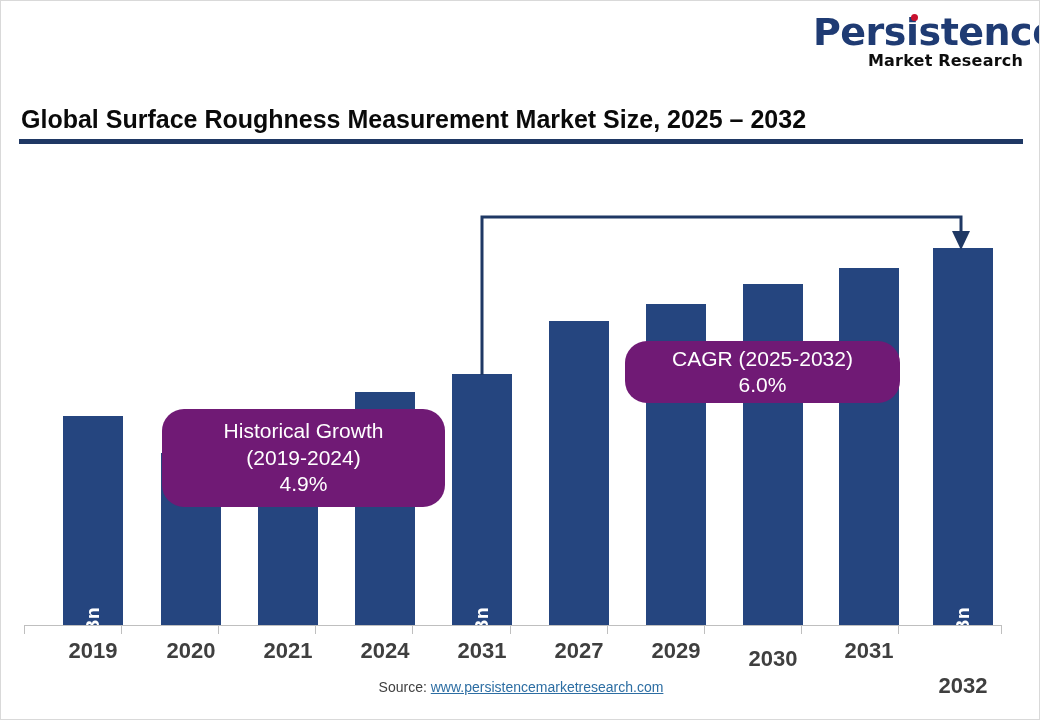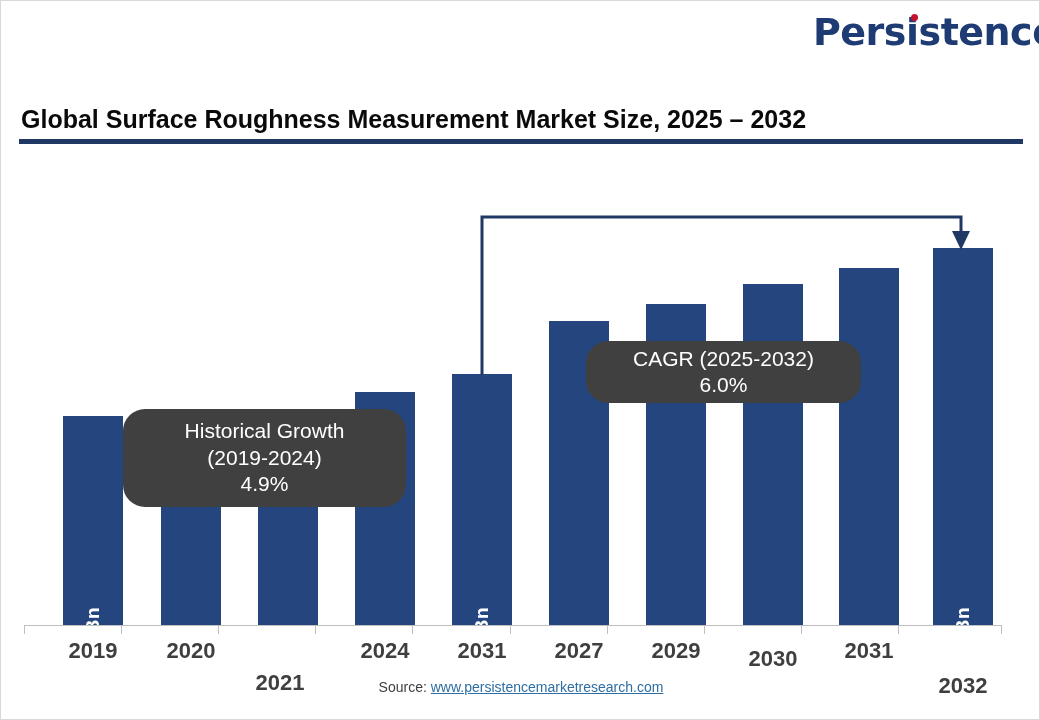--- a/index.html
+++ b/index.html
@@ -145,30 +145,31 @@
     font-size: 22px;
     font-weight: bold;
     color: #3f3f3f;
     text-align: center;
     font-family: "Liberation Sans", sans-serif;
   }
 
   
   .callout {
     position: absolute;
-    background: #404040;
+    background: #701a75;
     border-radius: 22px;
     color: #ffffff;
     text-align: center;
     display: flex;
     flex-direction: column;
     justify-content: center;
     align-items: center;
     line-height: 1.26;
     z-index: 5;
+    margin-left: 39px;
   }
   .callout .l1, .callout .l2 {
     font-size: 21px;
     font-weight: normal;
   }
   .callout .val {
     font-size: 21px;
     font-weight: normal;
   }
   #callout-historical {
@@ -213,20 +214,21 @@
 </head>
 <body>
 
 <div class="page">
 
   <div class="logo">
     <span class="logo-main">
       <span>Persistence</span>
       <span class="logo-dot"></span>
     </span>
+    <span class="logo-sub">Market Research</span>
   </div>
 
   <div class="title">Global Surface Roughness Measurement Market Size, 2025 – 2032</div>
   <div class="title-rule"></div>
 
   <div class="chart">
 
     <div class="plot">
 
       <div class="bar" style="left:62px; width:60px; height:209px;">
@@ -271,21 +273,21 @@
     <div class="tick" style="left:509px;"></div>
     <div class="tick" style="left:606px;"></div>
     <div class="tick" style="left:703px;"></div>
     <div class="tick" style="left:800px;"></div>
     <div class="tick" style="left:897px;"></div>
     <div class="tick" style="left:1000px;"></div>
 
     <div class="xlabels">
       <div class="xlabel" style="left:42px; width:100px;">2019</div>
       <div class="xlabel" style="left:140px; width:100px;">2020</div>
-      <div class="xlabel" style="left:229px; width:100px;margin-top:32px;">2021</div>
+      <div class="xlabel" style="left:237px; width:100px;">2021</div>
       <div class="xlabel" style="left:334px; width:100px;">2024</div>
       <div class="xlabel" style="left:431px; width:100px;">2031</div>
       <div class="xlabel" style="left:528px; width:100px;">2027</div>
       <div class="xlabel" style="left:625px; width:100px;">2029</div>
       <div class="xlabel" style="left:722px; width:100px;margin-top:8px;">2030</div>
       <div class="xlabel" style="left:818px; width:100px;">2031</div>
       <div class="xlabel" style="left:912px; width:100px;margin-top:35px;">2032</div>
     </div>
 
     <div class="callout" id="callout-historical">

